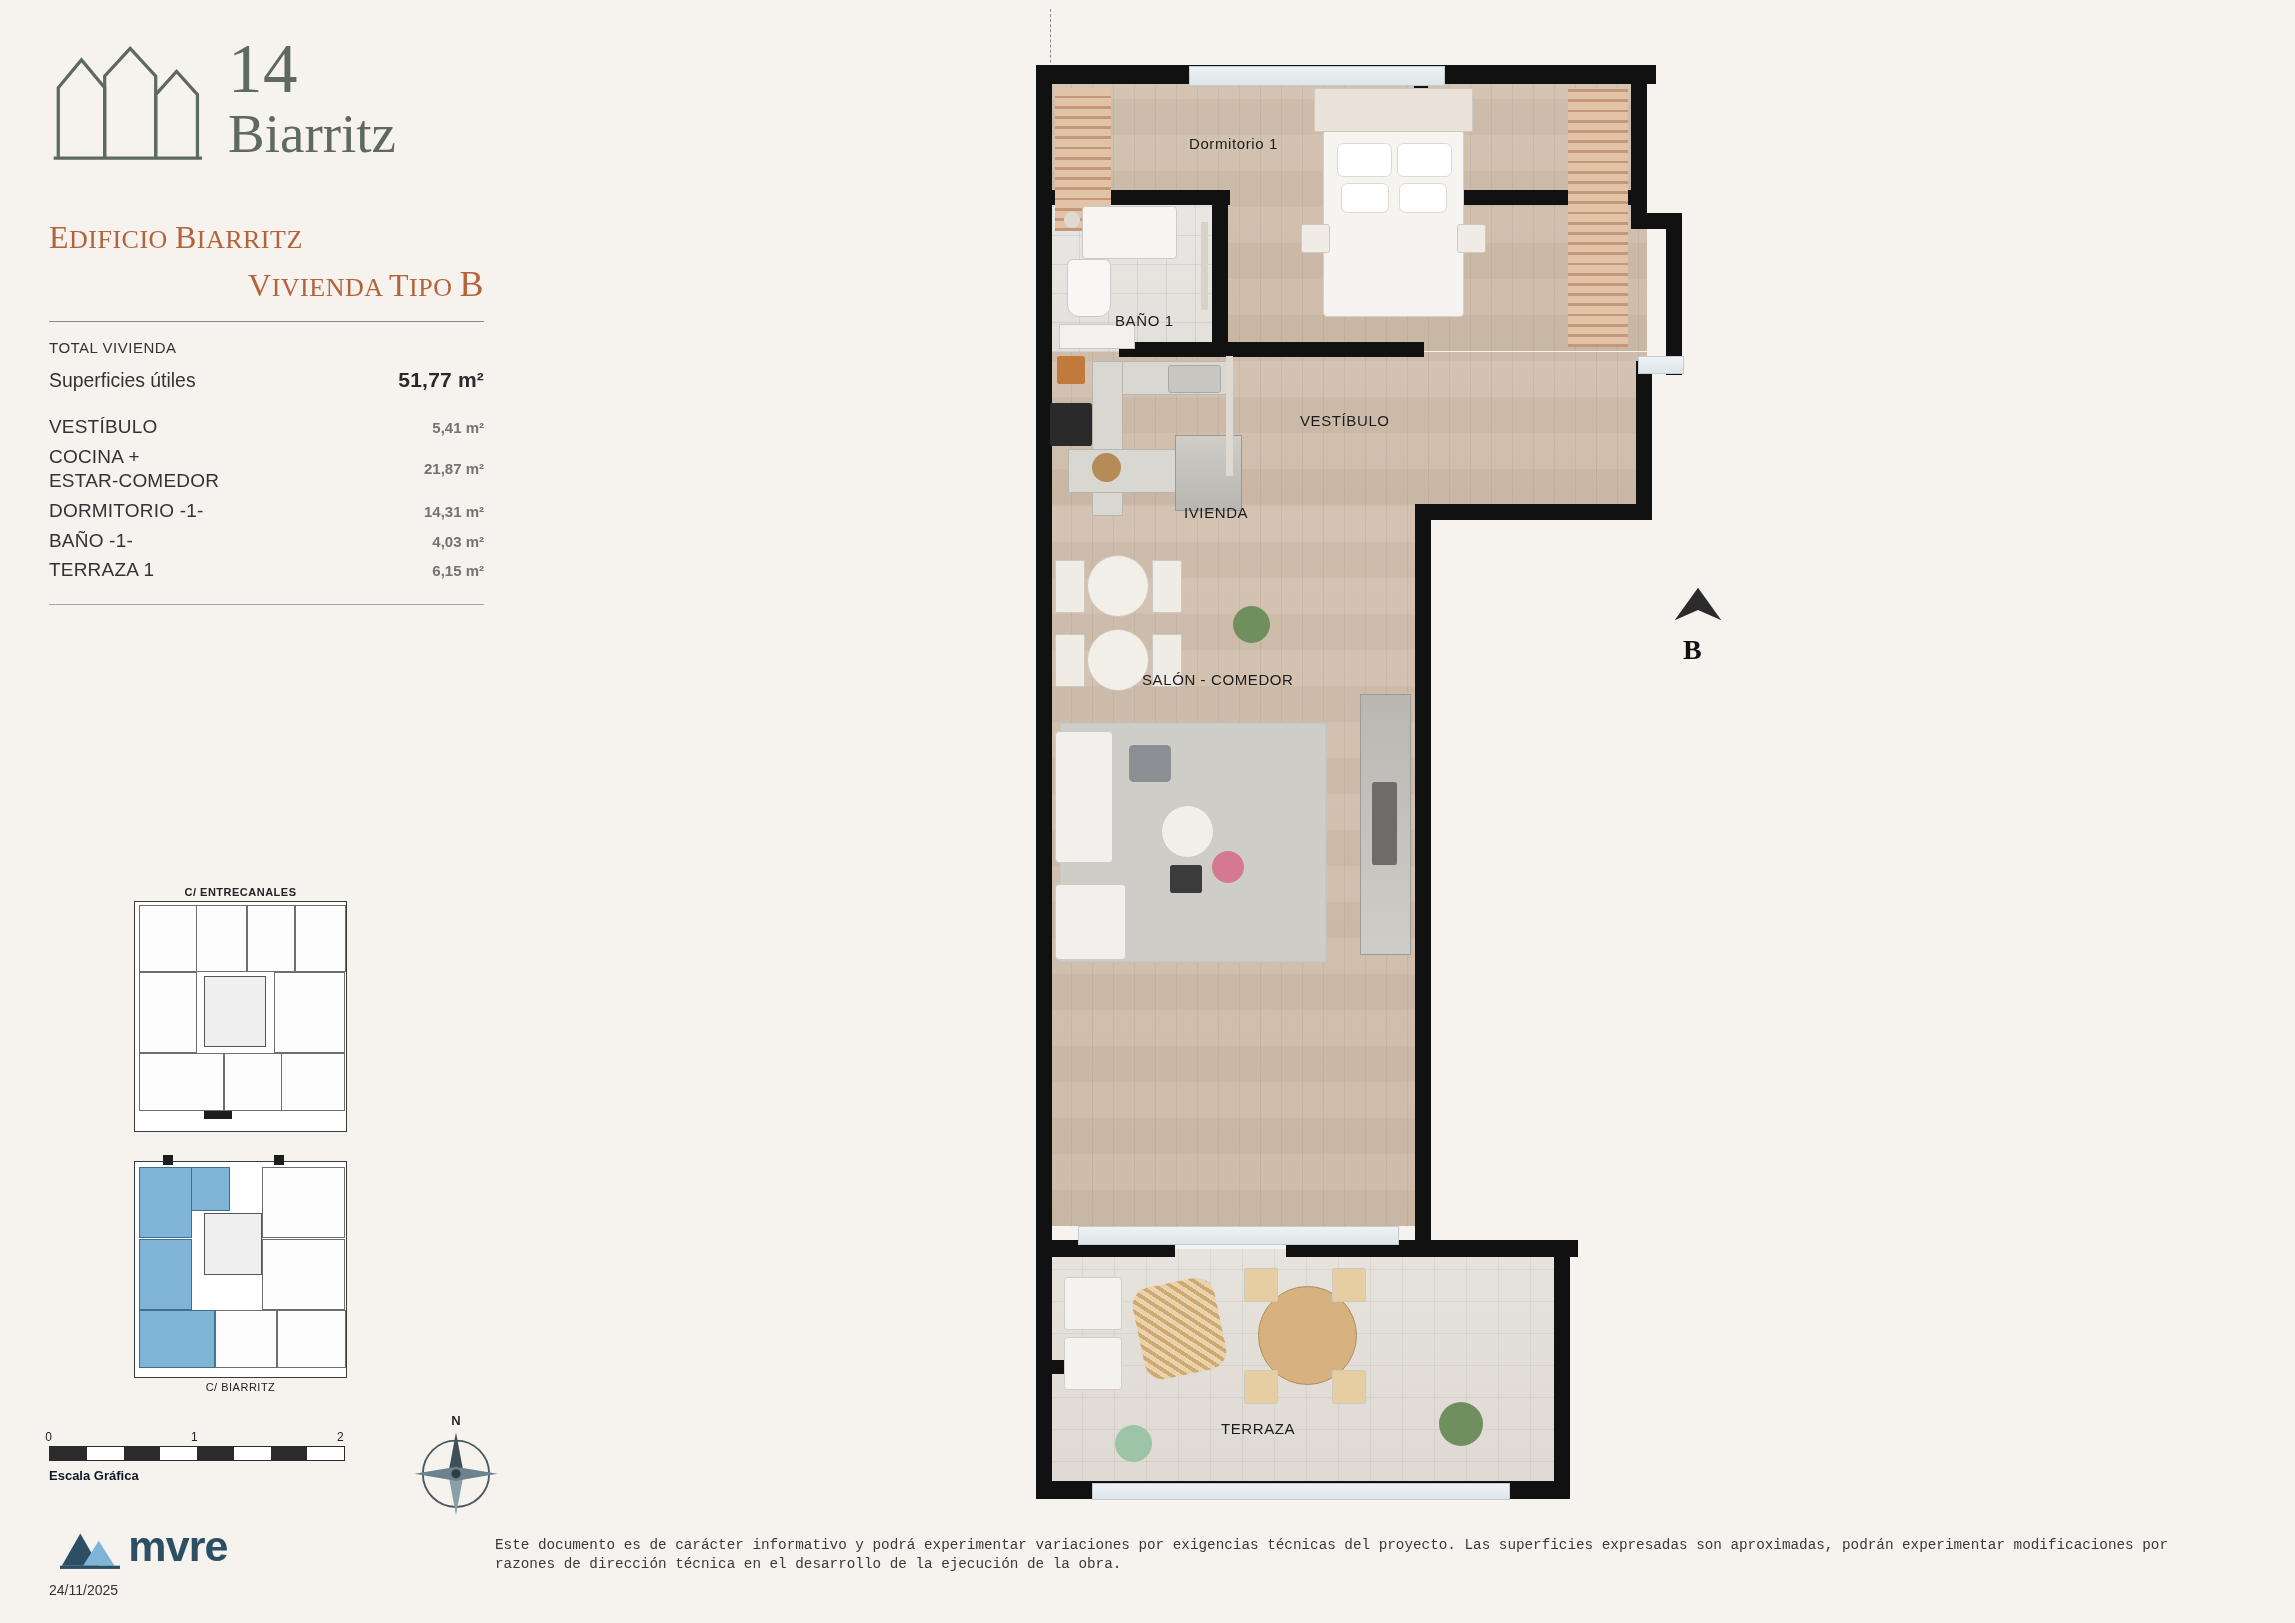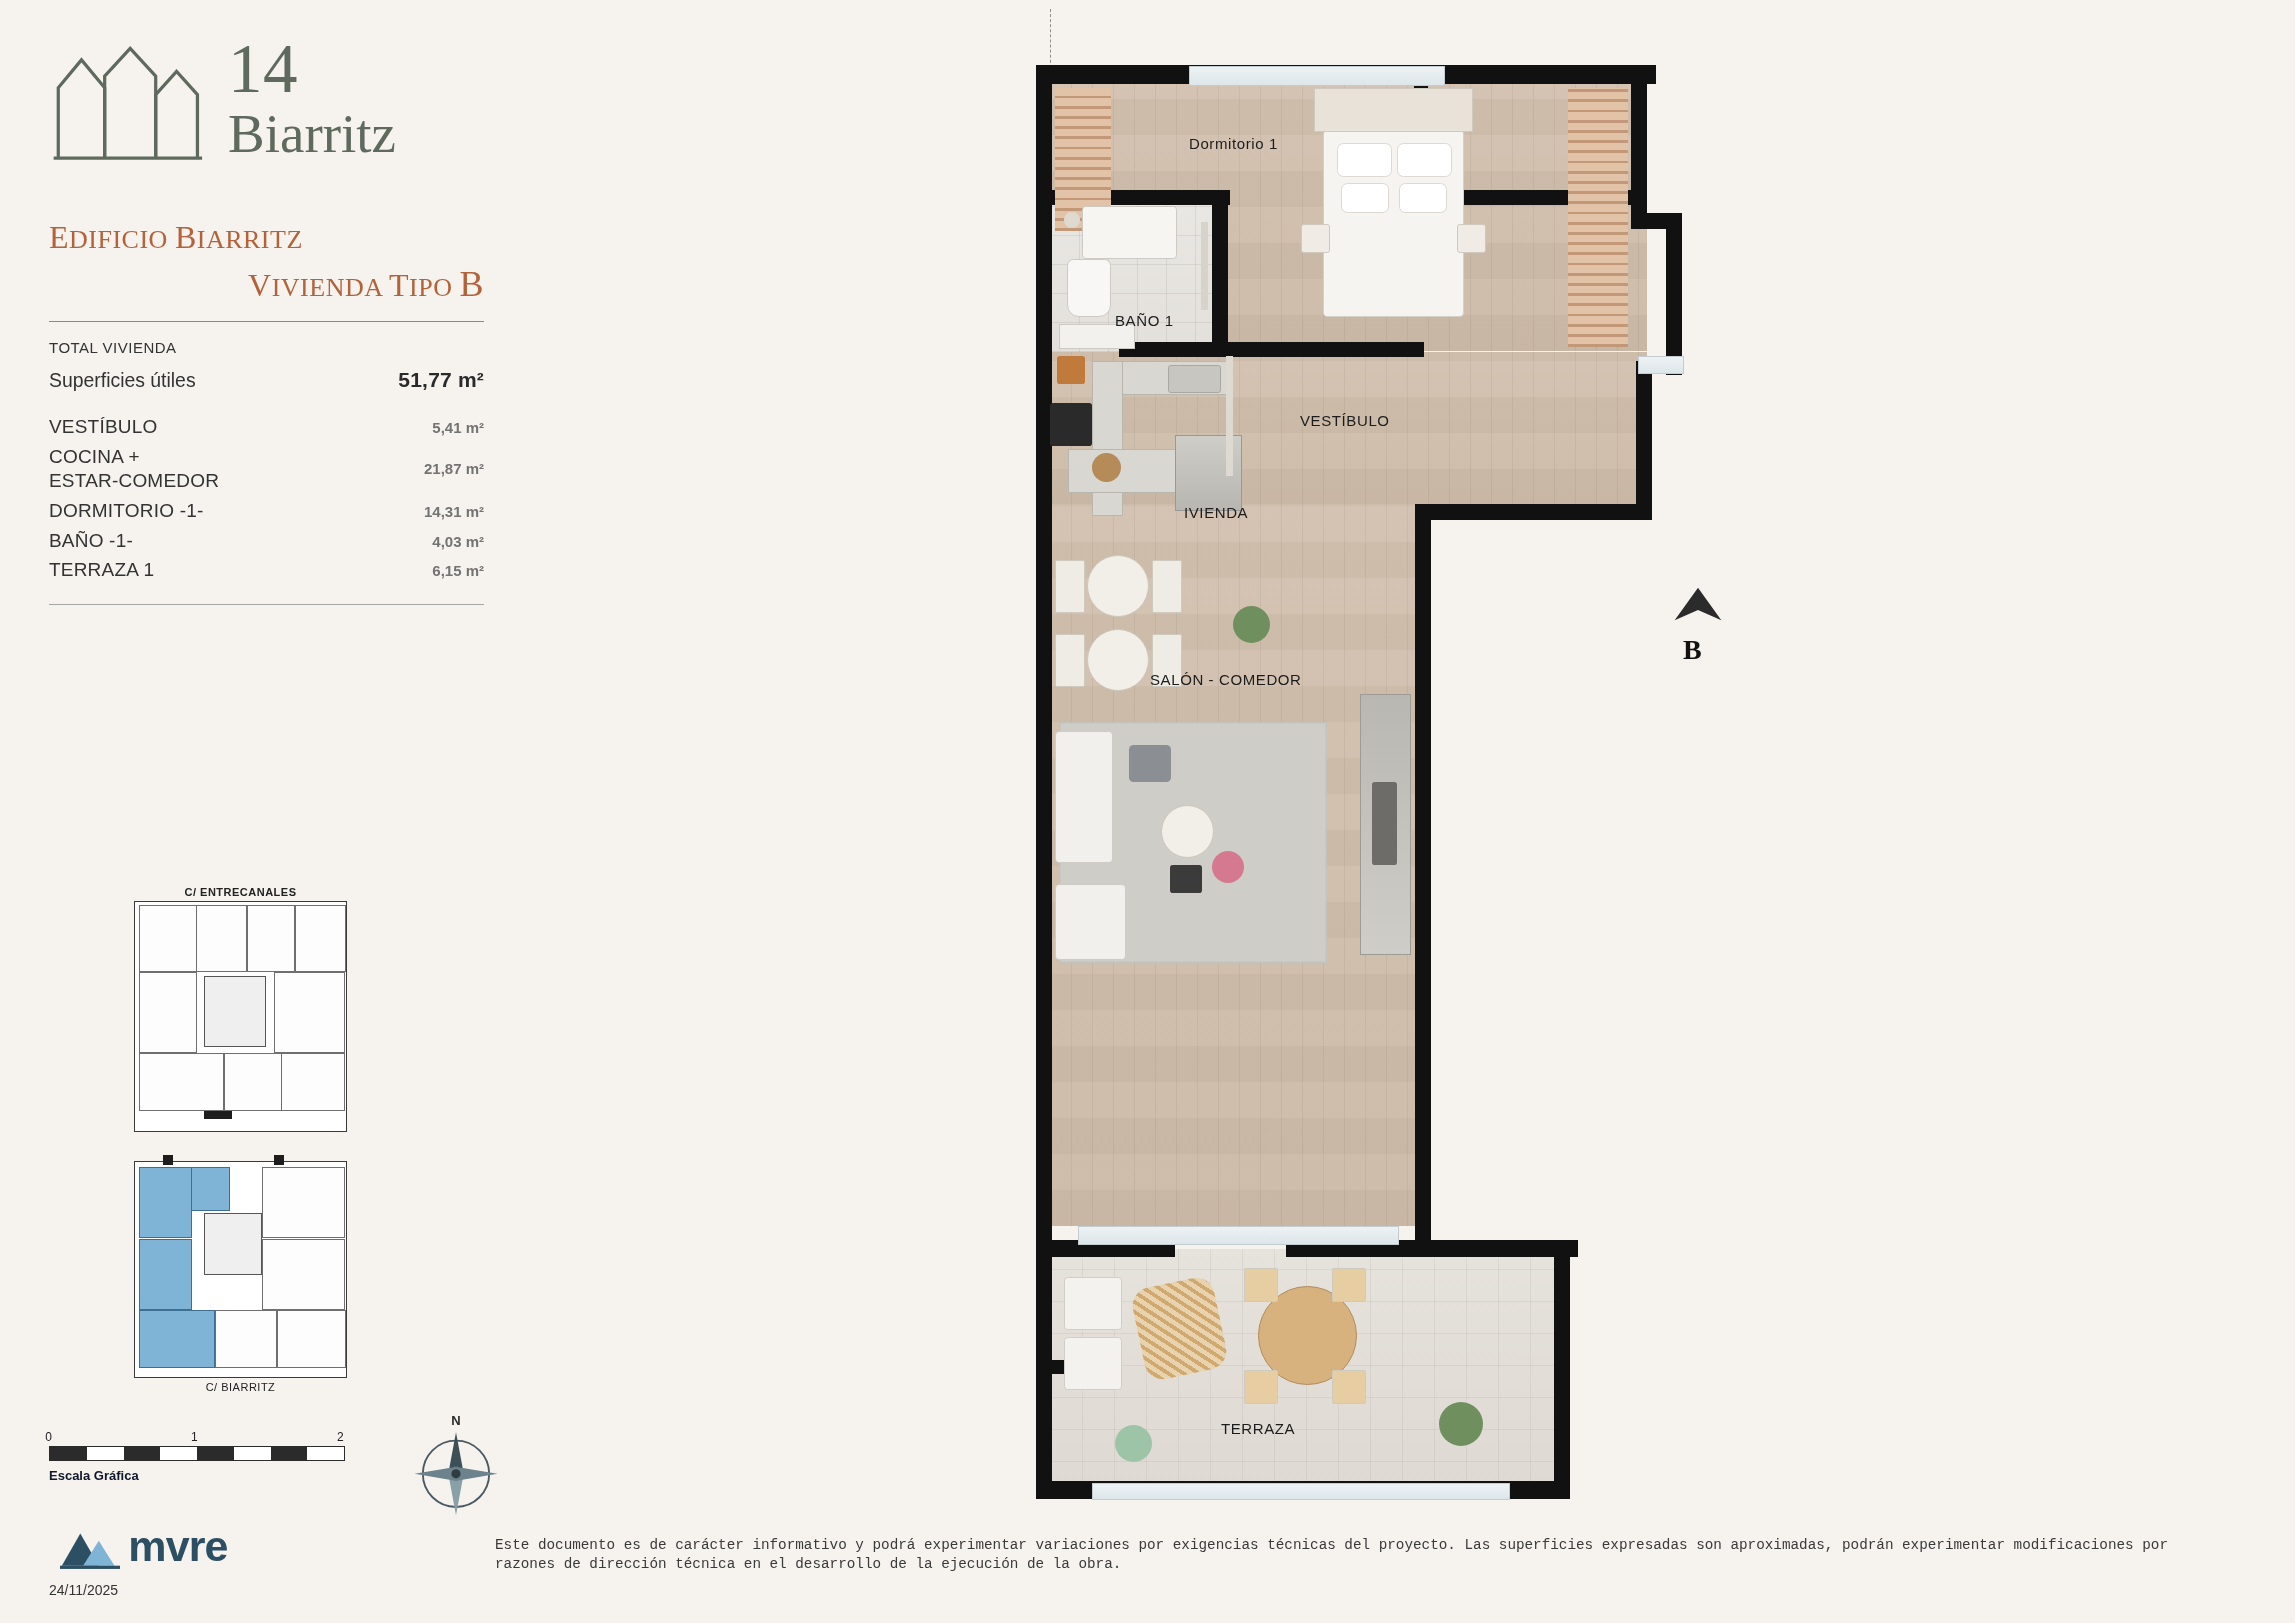--- a/index.html
+++ b/index.html
@@ -405,21 +405,21 @@
     <div class="chair" style="left:296px;top:1231px;width:32px;height:32px;background:#e6cda2;"></div>
     <div class="chair" style="left:208px;top:1333px;width:32px;height:32px;background:#e6cda2;"></div>
     <div class="chair" style="left:296px;top:1333px;width:32px;height:32px;background:#e6cda2;"></div>
     <div class="plant" style="left:403px;top:1365px;width:44px;height:44px;"></div>
     <div class="plant" style="left:79px;top:1388px;width:37px;height:37px;background:#9ec4a8;"></div>
 
     <div class="room-label" style="left:153px;top:98px;">Dormitorio 1</div>
     <div class="room-label" style="left:79px;top:275px;">BAÑO 1</div>
     <div class="room-label" style="left:264px;top:375px;">VESTÍBULO</div>
     <div class="room-label" style="left:148px;top:467px;">IVIENDA</div>
-    <div class="room-label" style="left:114px;top:634px;">SALÓN - COMEDOR</div>
+    <div class="room-label" style="left:106px;top:634px;">SALÓN - COMEDOR</div>
     <div class="room-label" style="left:185px;top:1383px;">TERRAZA</div>
 
     <div class="furn" style="left:634px;top:546px;">
       <svg width="56" height="56" viewBox="0 0 120 120">
         <polygon points="60,10 110,80 60,58 10,80" fill="#2b2b2b"></polygon>
       </svg>
     </div>
     <div class="dir-label" style="left:647px;top:597px;">B</div>
 
   </div>

